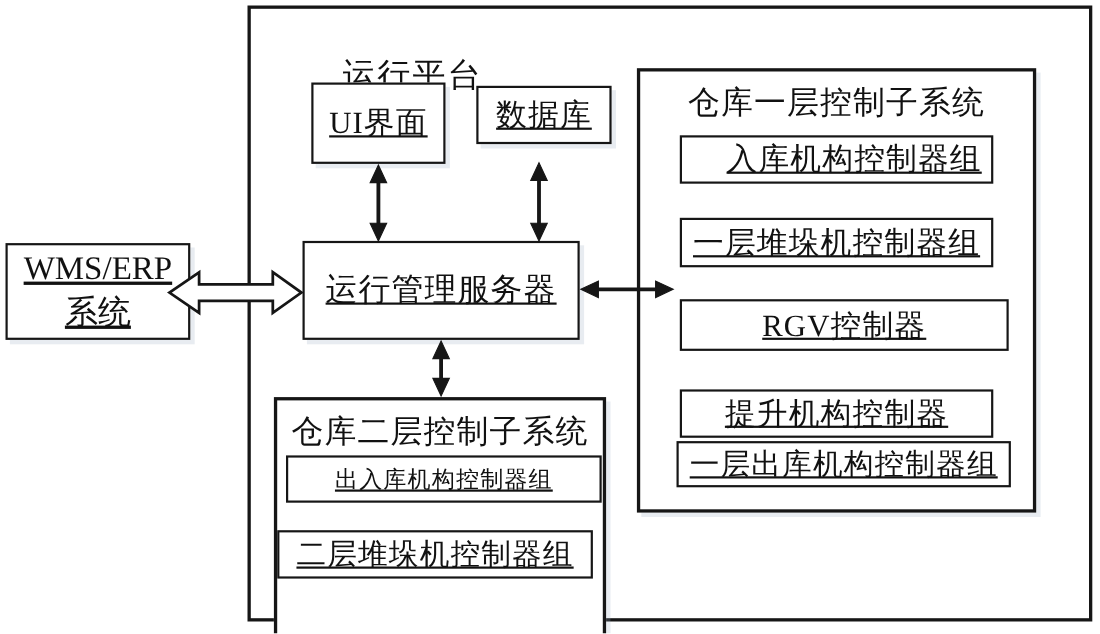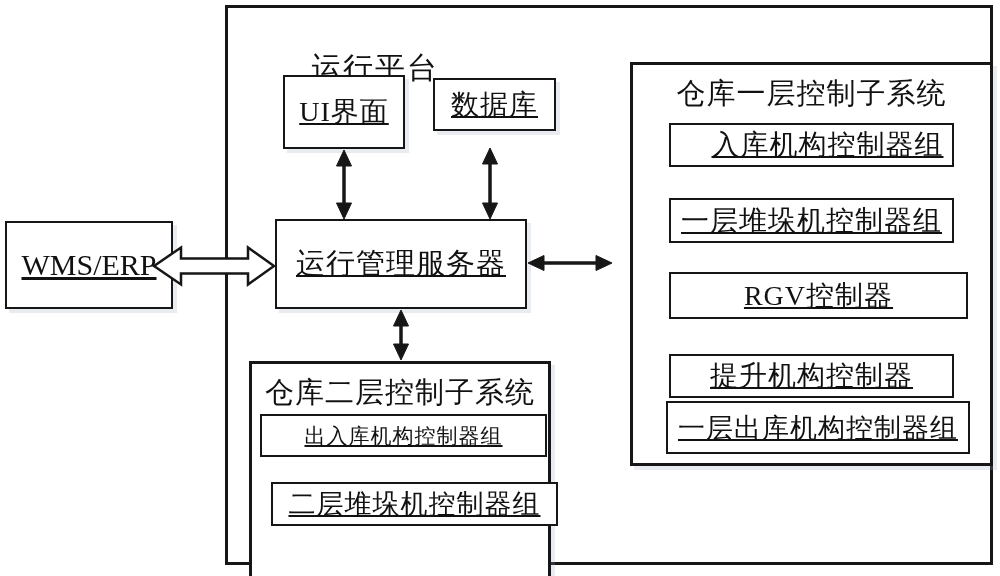--- a/index.html
+++ b/index.html
@@ -83,48 +83,49 @@
     <span class="lbl">数据库</span>
   </div>
 
   <div class="box center-label shadowed" style="left:275px; top:219px; width:252px; height:90px;">
     <span class="lbl" style="font-size:29px;">运行管理服务器</span>
   </div>
 
   <div class="box center-label shadowed" style="left:5px; top:221px; width:168px; height:88px;">
     <div class="wms-text">
       <div>WMS/ERP</div>
+      <div>系统</div>
     </div>
   </div>
 
-  <div class="box thickbox shadowed" style="left:630px; top:62px; width:363px; height:404px; border-width:3px;">
+  <div class="box thickbox shadowed" style="left:579px; top:62px; width:363px; height:404px; border-width:3px;">
     <div class="subsys-title">仓库一层控制子系统</div>
     <div class="box center-label" style="left:36px; top:58px; width:285px; height:44px;padding-left:32px;">
       <span class="lbl">入库机构控制器组</span>
     </div>
     <div class="box center-label" style="left:36px; top:133px; width:285px; height:45px;">
       <span class="lbl">一层堆垛机控制器组</span>
     </div>
     <div class="box center-label" style="left:36px; top:207px; width:299px; height:47px;">
       <span class="lbl">RGV控制器</span>
     </div>
     <div class="box center-label" style="left:36px; top:273px; width:285px; height:44px;margin-top:16px;">
       <span class="lbl">提升机构控制器</span>
     </div>
-    <div class="box center-label" style="left:33px; top:336px; width:304px; height:53px;">
+    <div class="box center-label" style="left:33px; top:336px; width:304px; height:42px;">
       <span class="lbl" style="font-size:27px;">一层出库机构控制器组</span>
     </div>
   </div>
 
   <div class="box thickbox shadowed" style="left:249px; top:361px; width:302px; height:248px; border-width:3px;">
     <div class="subsys-title">仓库二层控制子系统</div>
     <div class="box center-label" style="left:8px; top:50px; width:287px; height:43px;">
       <span class="lbl" style="font-size:21px;">出入库机构控制器组</span>
     </div>
-    <div class="box center-label" style="left:19px; top:118px; width:287px; height:44px;">
+    <div class="box center-label" style="left:0; top:118px; width:287px; height:44px;">
       <span class="lbl" style="font-size:27px;">二层堆垛机控制器组</span>
     </div>
   </div>
 
   <svg class="arrow-layer" viewBox="0 0 1000 576" xmlns="http://www.w3.org/2000/svg">
 
     <g stroke="#161616" fill="#161616">
       <line x1="344" y1="163" x2="344" y2="206" stroke-width="3.5"></line>
       <polygon points="344,150 336.5,166 351.5,166" stroke-width="1"></polygon>
       <polygon points="344,219 336.5,203 351.5,203" stroke-width="1"></polygon>

